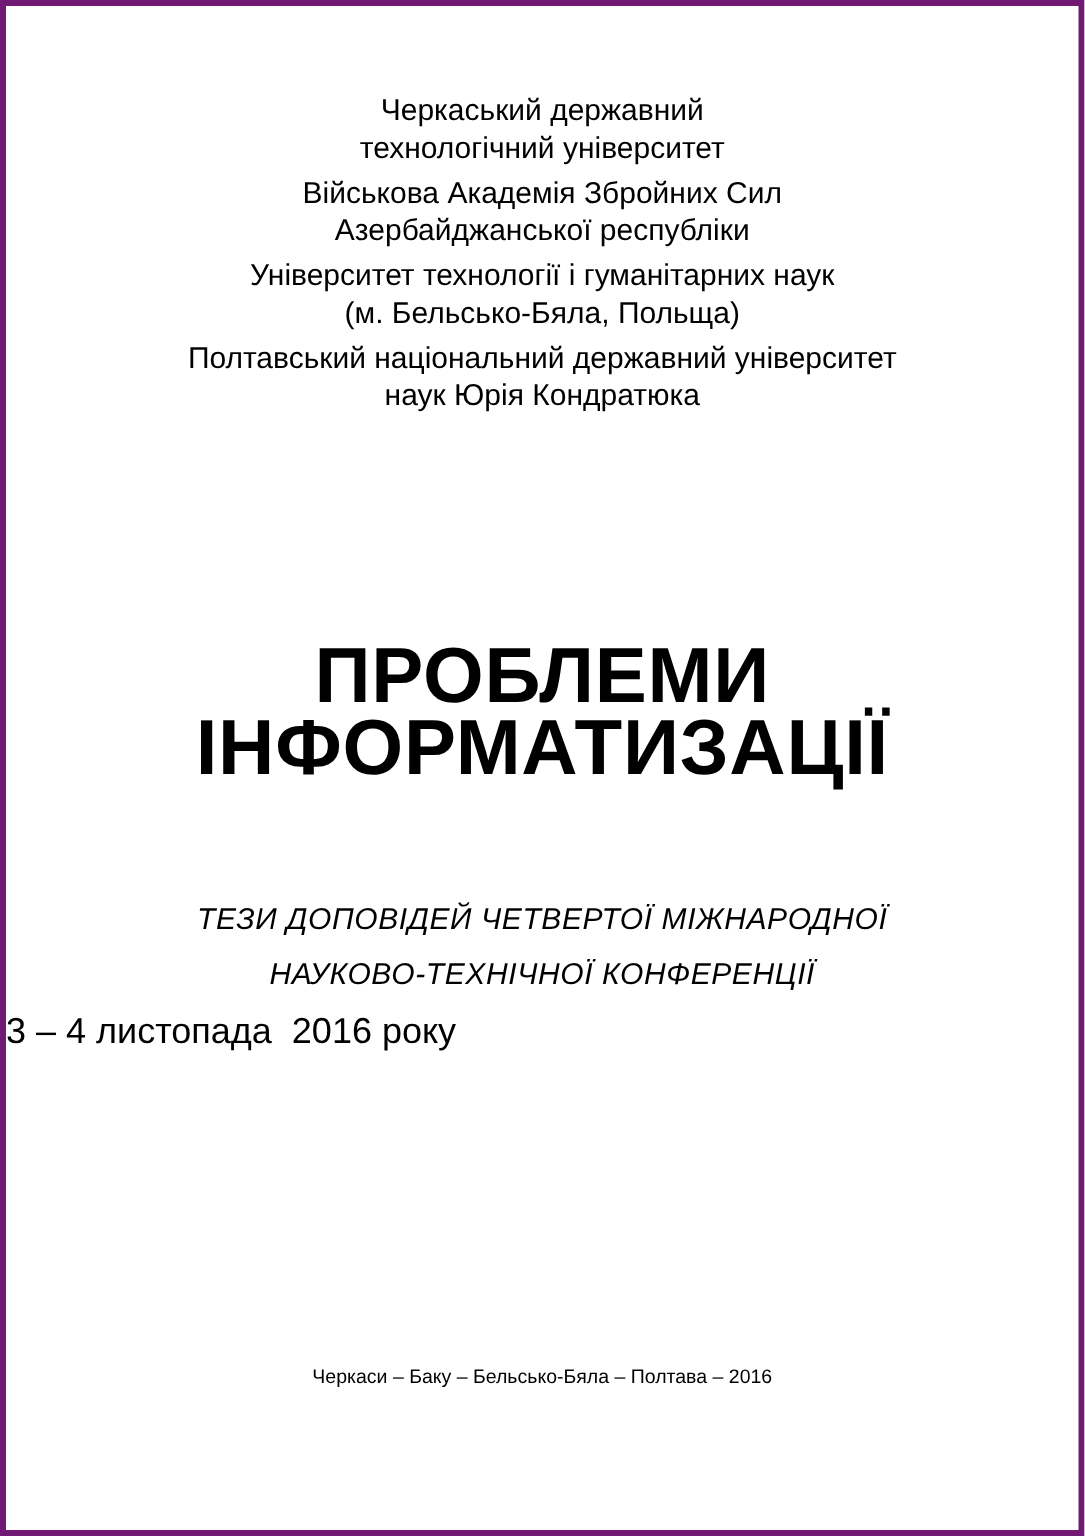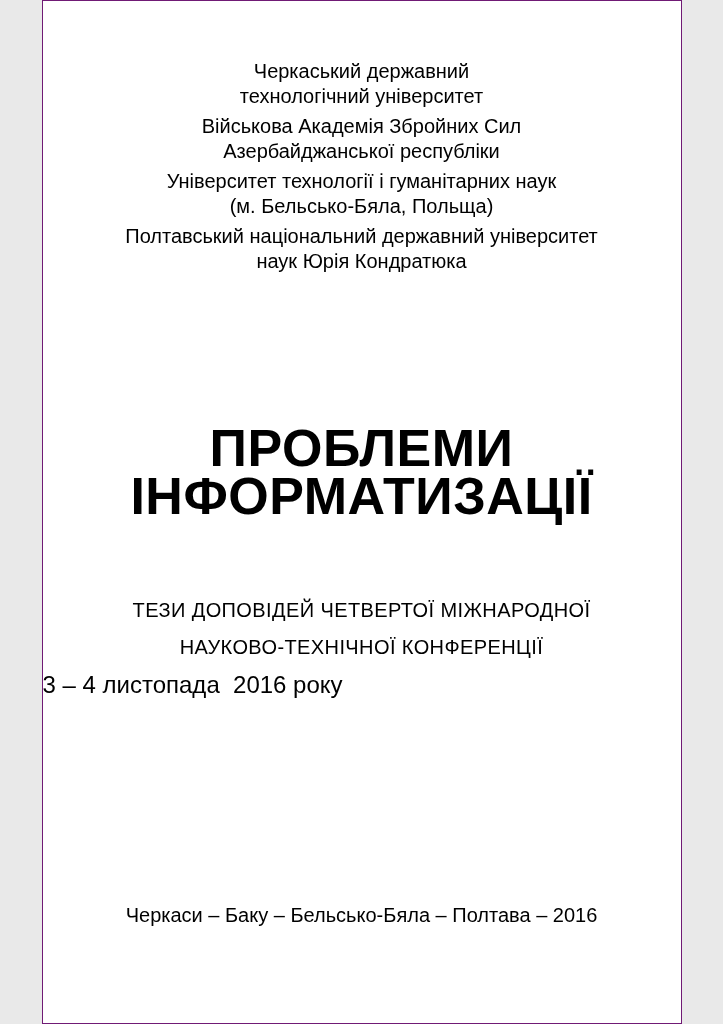--- a/index.html
+++ b/index.html
@@ -2,25 +2,25 @@
 <html lang="uk"><head>
 <meta charset="utf-8">
 <style>
   html, body {
     margin: 0;
     padding: 0;
     background: #e9e9e9;
   }
   .page {
     position: relative;
-    width: 640px;
+    width: 723px;
     height: 1024px;
     margin: 0 auto;
     background: #ffffff;
-    border: 1px solid #701a75;
+    border: 4px solid #701a75;
     box-sizing: border-box;
     font-family: "Liberation Sans", "DejaVu Sans", sans-serif;
     color: #000000;
     overflow: hidden;
   }
   .institutions {
     padding-top: 58px;
     text-align: center;
   }
   .inst-block {
@@ -37,41 +37,42 @@
   }
   .doc-title-line {
     font-size: 52px;
     line-height: 48px;
     font-weight: 700;
     letter-spacing: 0.5px;
   }
   .subtitle {
     margin-top: 72px;
     text-align: center;
+    font-style: italic;
   }
   .subtitle-line {
     font-size: 20px;
     line-height: 37px;
     font-weight: 400;
     letter-spacing: 0.4px;
   }
   .date-line {
     margin-top: 6px;
     text-align: left;
     font-size: 24px;
     line-height: 26px;
     white-space: pre-wrap;
   }
   .footer-line {
     position: absolute;
     left: 0;
     right: 0;
     top: 901px;
     text-align: center;
-    font-size: 20px;
+    font-size: 13px;
     line-height: 26px;
   }
 </style>
 </head>
 <body>
 
 <div class="page">
 
   <div class="institutions">
     <div class="inst-block">

